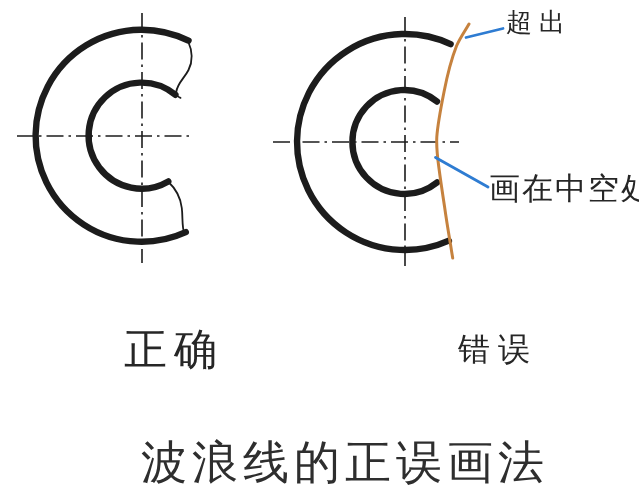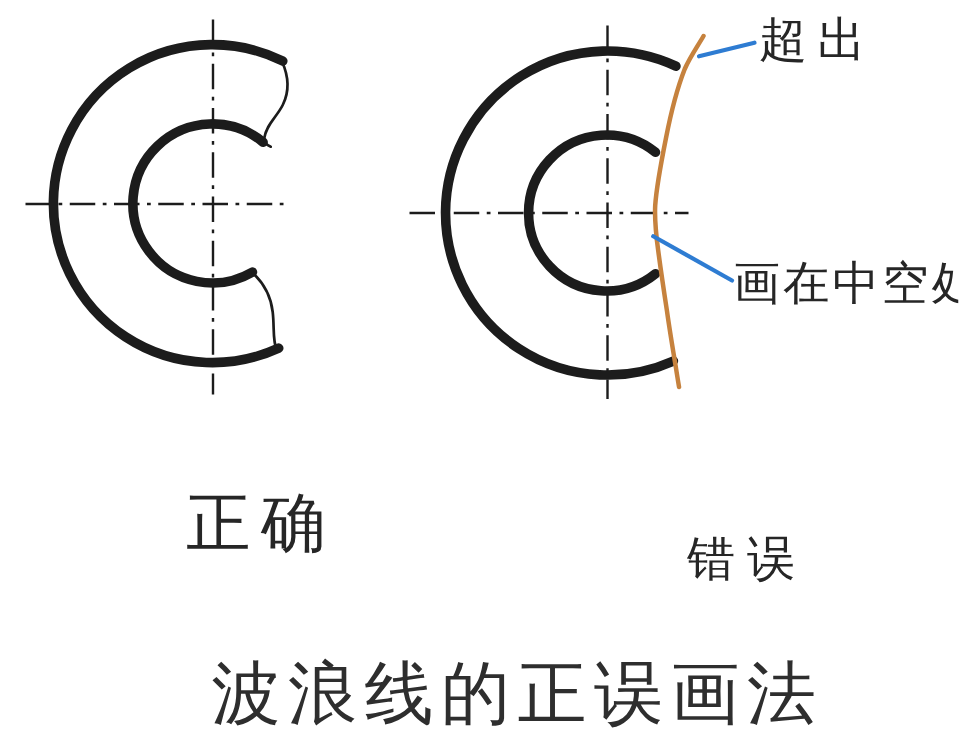--- a/index.html
+++ b/index.html
@@ -22,33 +22,33 @@
     top: 0;
   }
   .lbl {
     position: absolute;
     white-space: nowrap;
     line-height: 1;
     color: #262626;
   }
   .lbl-annotation-overshoot {
     left: 506px; top: 10px;
-    font-size: 32px; letter-spacing: 7px;
+    font-size: 26px; letter-spacing: 7px;
   }
   .lbl-annotation-hollow {
     left: 489px; top: 173px;
     font-size: 31px; letter-spacing: 2px;
   }
   .lbl-correct {
     left: 124px; top: 328px;
     font-size: 43px; letter-spacing: 7px;
   }
   .lbl-incorrect {
     left: 458px; top: 333px;
-    font-size: 32px; letter-spacing: 8px; margin-top: 23px;
+    font-size: 32px; letter-spacing: 8px;
   }
   .lbl-caption {
     left: 141px; top: 440px;
     font-size: 46px; letter-spacing: 5px;
     color: #2e2e2e;
   }
   .thick {
     fill: none;
     stroke: #1c1c1c;
     stroke-width: 6.4;

